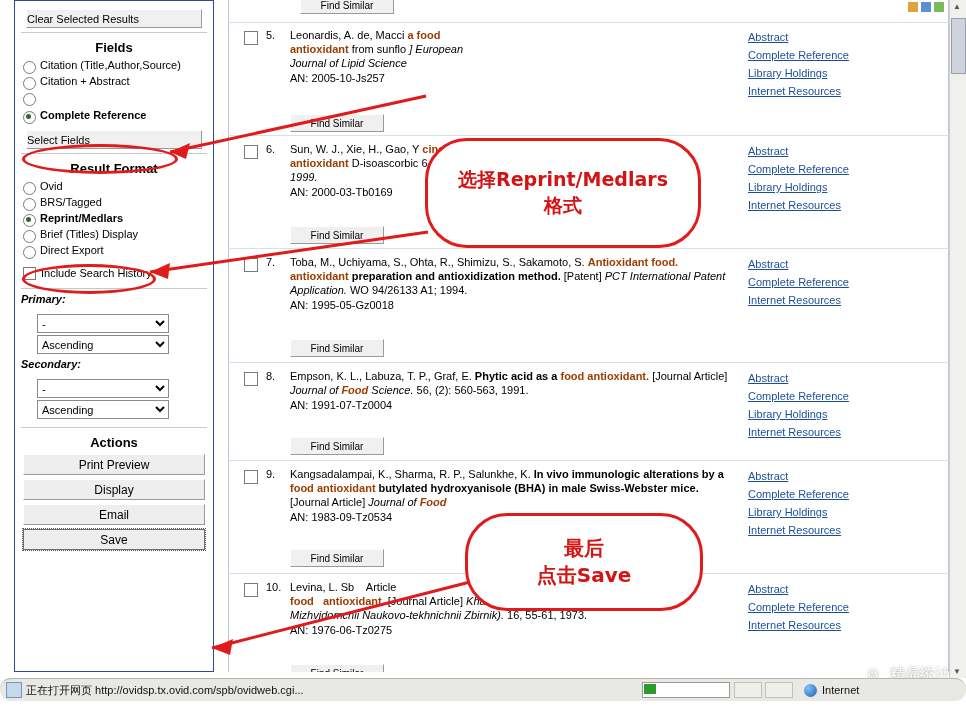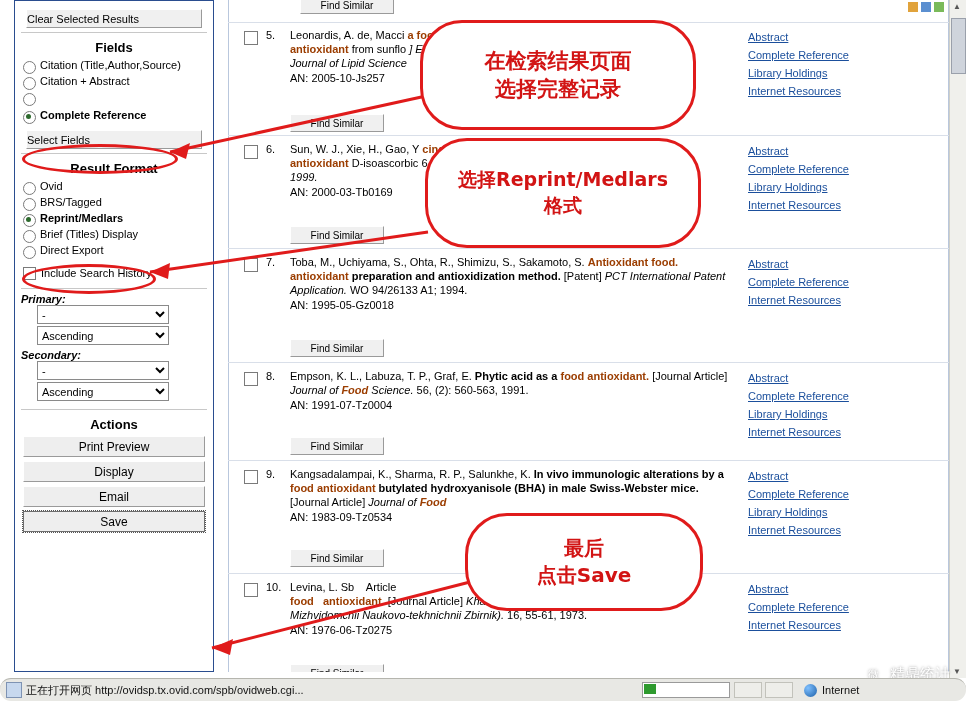--- a/index.html
+++ b/index.html
@@ -38,21 +38,21 @@
   .radio.on::after{
     content:"";position:absolute;left:2px;top:2px;width:5px;height:5px;
     border-radius:50%;background:#2d6a2d;
   }
   .radio-label{font-size:11px;line-height:13px;}
   .chk-row{display:flex;align-items:center;margin:8px 0 8px 8px;}
   .chk{
     width:11px;height:11px;border:1px solid #7a7a7a;background:#fff;
     margin-right:5px;flex:0 0 auto;
   }
-  .fieldgrp{font-style:italic;font-weight:bold;font-size:11px;margin:4px 0 0 6px;}
+  .fieldgrp{font-style:italic;font-weight:bold;font-size:11px;margin:4px 0 9px 6px;}
   .selwrap{margin:0 0 2px 22px;}
   select.sel{
     width:132px;height:19px;font-size:11px;font-family:"Liberation Sans",sans-serif;
     border:1px solid #8a8a8a;background:#fff;
   }
   .bigbtn{
     display:block;margin:4px auto;width:182px;height:21px;line-height:20px;
     text-align:center;font-size:12px;
     background:#eeeeee;border:1px solid #9a9a9a;
     border-top-color:#fff;border-left-color:#fff;box-sizing:border-box;
@@ -385,26 +385,20 @@
     <line x1="428" y1="232" x2="150" y2="272" stroke="#e01b1b" stroke-width="3"></line>
     <polygon points="150,272 170,263 168,279" fill="#e01b1b"></polygon>
 
     <line x1="470" y1="582" x2="212" y2="648" stroke="#e01b1b" stroke-width="3"></line>
     <polygon points="212,648 233,639 230,655" fill="#e01b1b"></polygon>
   </svg>
 
   <div class="ellipse" style="left:22px;top:144px;width:150px;height:24px;"></div>
   <div class="ellipse" style="left:22px;top:264px;width:128px;height:24px;"></div>
 
-  <div class="callout" style="left:420px;top:20px;width:270px;height:104px;font-size:21px;">
-    <div>
-      <div>在检索结果页面</div>
-      <div>选择完整记录</div>
-    </div>
-  </div>
 
   <div class="callout" style="left:425px;top:138px;width:270px;height:104px;font-size:19px;">
     <div>
       <div>选择Reprint/Medlars</div>
       <div>格式</div>
     </div>
   </div>
 
   <div class="callout" style="left:465px;top:513px;width:232px;height:92px;font-size:20px;">
     <div>

